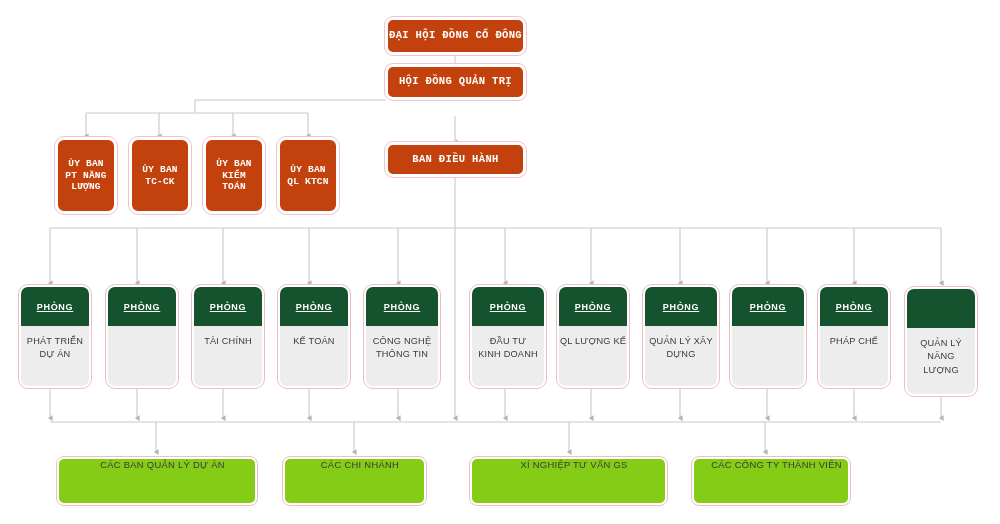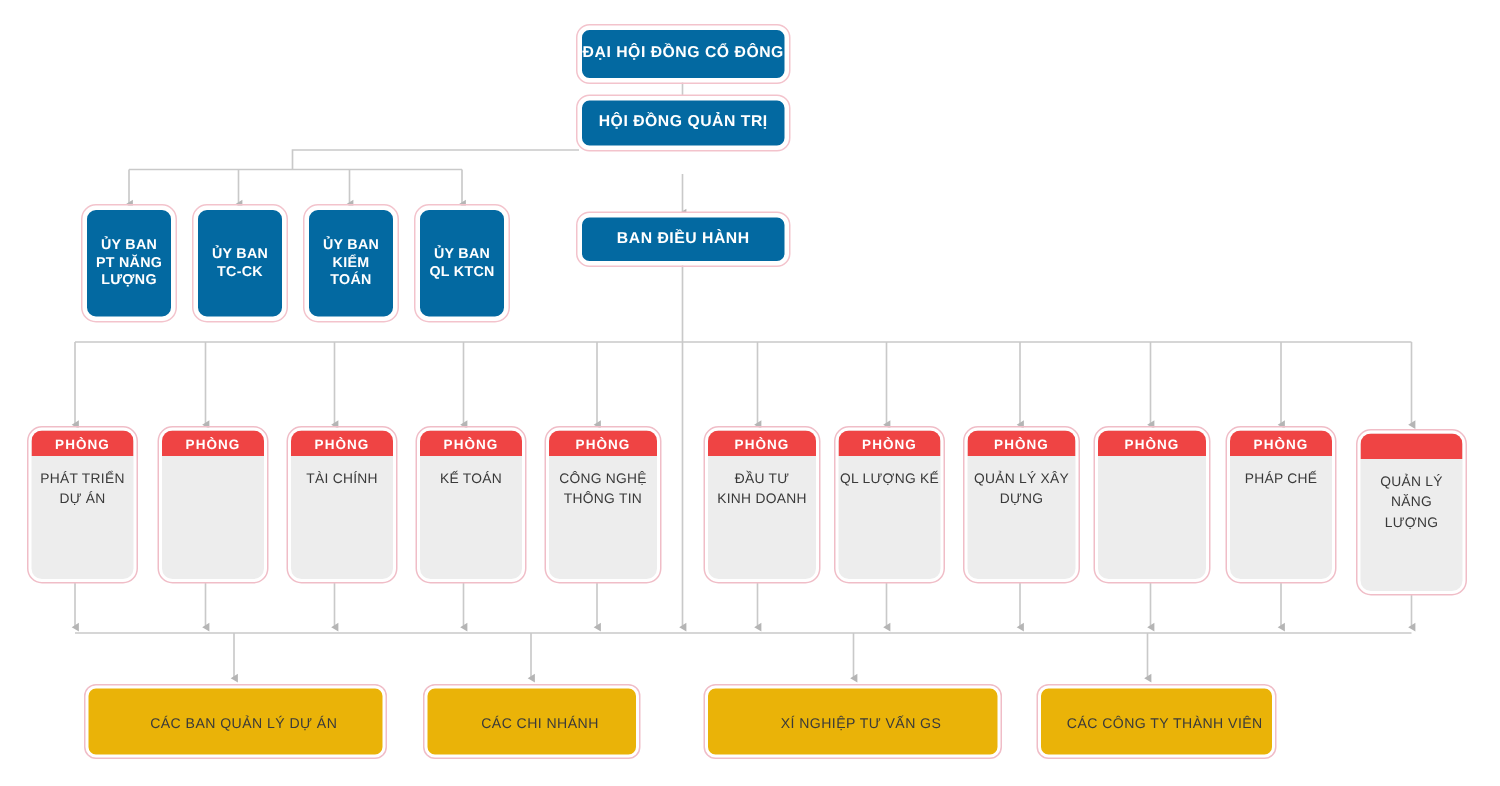--- a/index.html
+++ b/index.html
@@ -7,65 +7,67 @@
   #chart{position:relative;width:1000px;height:524px;overflow:hidden;background:#fff;}
 
   
   #wires{position:absolute;left:0;top:0;width:1000px;height:524px;}
 
   
   .node{position:absolute;box-sizing:border-box;}
 
   
   .pill{
-    background:#0369a1;
+    background:#c2410c;
     border-radius:8px;
     border:3px solid #ffffff;
     outline:1px solid #F3C3CC;
     display:flex;align-items:center;justify-content:center;
     color:#ffffff;
     text-align:center;
     letter-spacing:.35px;
     font-weight:bold;
+    font-family:Liberation Mono, monospace;
   }
   .pill .txt{display:block;line-height:1.25;}
 
   .top-node{font-size:10.5px;}
   .committee{font-size:9.5px;border-radius:9px;letter-spacing:.2px;}
 
   
   .dept{
     background:#EDEDED;
     border-radius:9px;
     border:2px solid #ffffff;
     outline:1px solid #F0BDC7;
     overflow:hidden;
     display:flex;flex-direction:column;
   }
   .dept .hd{
-    background:#ef4444;color:#fff;
+    background:#14532d;color:#fff;
     font-size:9px;font-weight:bold;letter-spacing:.7px;
-    height:17px;display:flex;align-items:center;justify-content:center;
+    height:39px;display:flex;align-items:center;justify-content:center;
     flex:0 0 auto;
+    text-decoration:underline;
   }
   .dept .bd{
     flex:1 1 auto;
     display:flex;align-items:flex-start;justify-content:center;
     padding-top:9px;
     font-size:9.2px;color:#3a3a3a;text-align:center;line-height:1.45;
     letter-spacing:.2px;
   }
 
   
   .bar{
-    background:#eab308;
+    background:#84cc16;
     border-radius:7px;
     border:2px solid #ffffff;
     outline:1px solid #F0BDC7;
-    display:flex;align-items:center;
+    display:flex;align-items:flex-start;
     overflow:hidden;
   }
   .bar .tab{flex:0 0 11px;background:#C8102E;}
   .bar .lbl{
     flex:1 1 auto;display:flex;align-items:center;justify-content:center;
     font-size:9.4px;color:#3a3a3a;letter-spacing:.3px;
   }
 </style>
 </head>
 <body>

